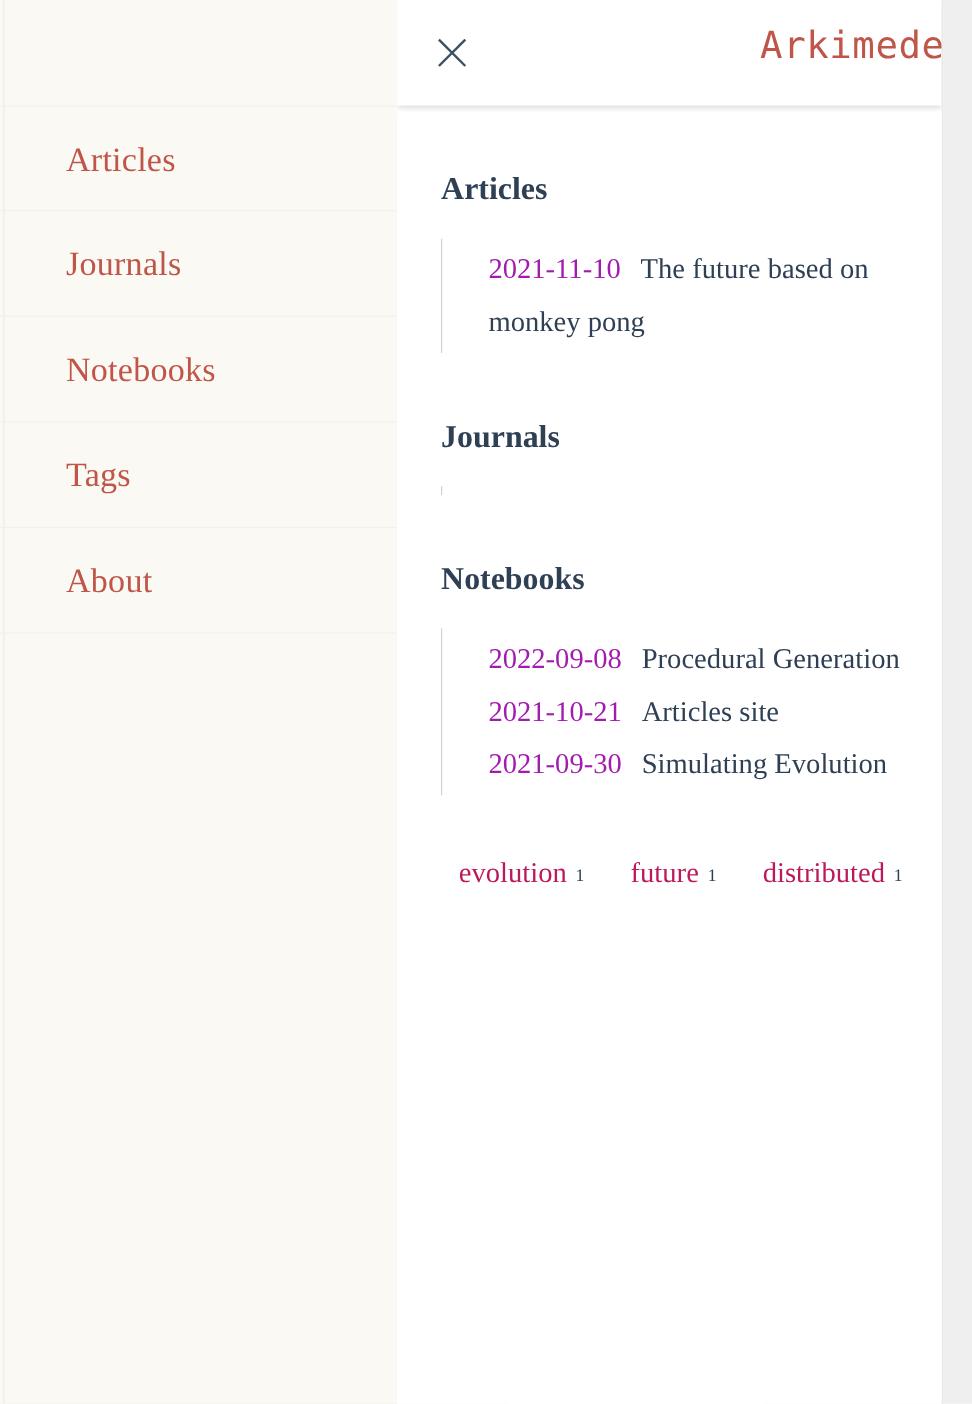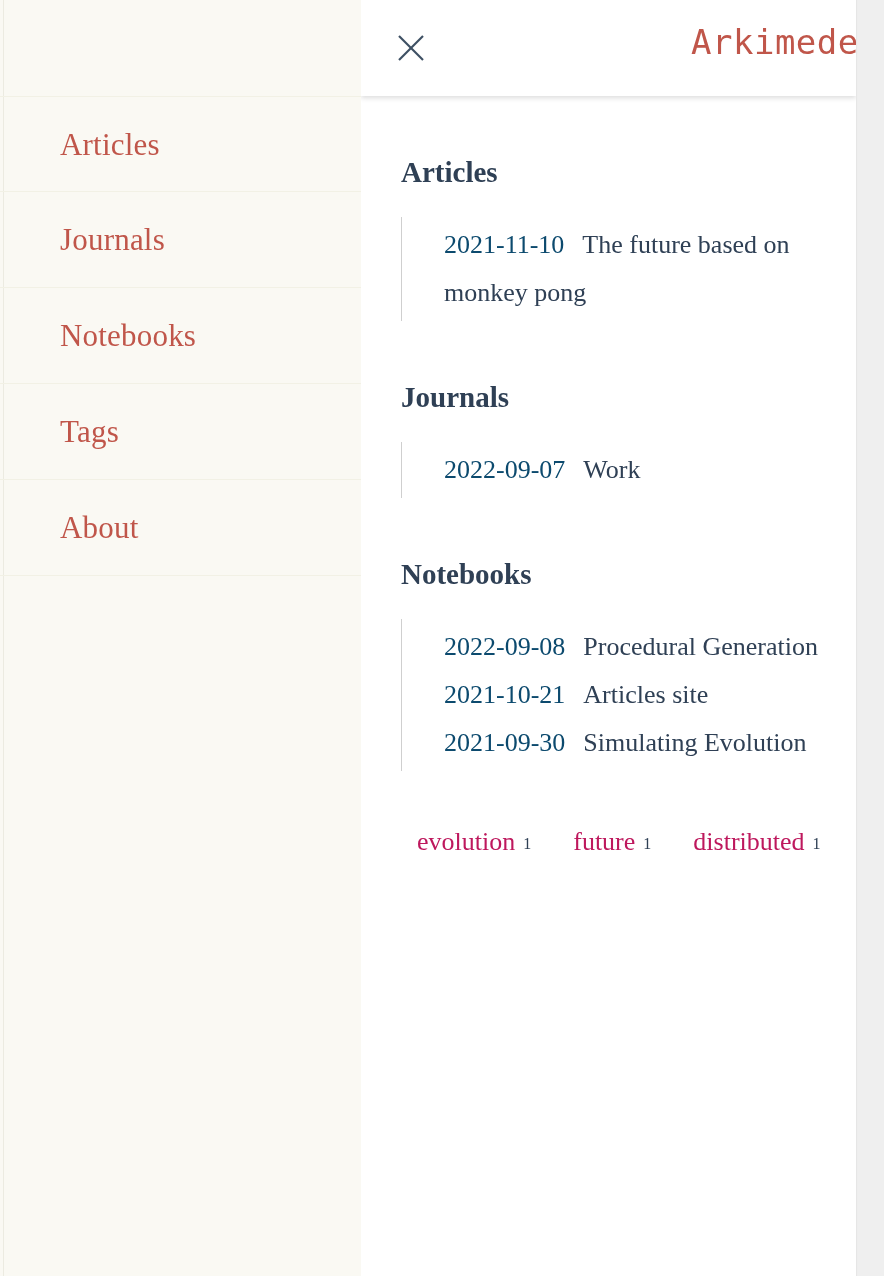--- a/index.html
+++ b/index.html
@@ -156,21 +156,21 @@
     font-size: 26px;
     line-height: 48px;
     white-space: nowrap;
     padding-left: 42px;
   }
   .entry.wrapped {
     white-space: normal;
     text-indent: 0;
   }
   .entry-date {
-    color: #0c4a6e;
+    color: #a21caf;
     margin-right: 18px;
     font-variant-numeric: lining-nums;
   }
   .entry-title {
     color: #2f4055;
     cursor: pointer;
   }
 
   
   .tag-cloud {
@@ -250,23 +250,20 @@
         <div class="entry-list">
           <div class="entry wrapped">
             <span class="entry-date">2021-11-10</span><span class="entry-title">The future based on monkey pong</span>
           </div>
         </div>
       </div>
 
       <div class="section section-journals">
         <h2 class="section-title">Journals</h2>
         <div class="entry-list">
-          <div class="entry">
-            <span class="entry-date">2022-09-07</span><span class="entry-title">Work</span>
-          </div>
         </div>
       </div>
 
       <div class="section section-notebooks">
         <h2 class="section-title">Notebooks</h2>
         <div class="entry-list">
           <div class="entry">
             <span class="entry-date">2022-09-08</span><span class="entry-title">Procedural Generation</span>
           </div>
           <div class="entry">

